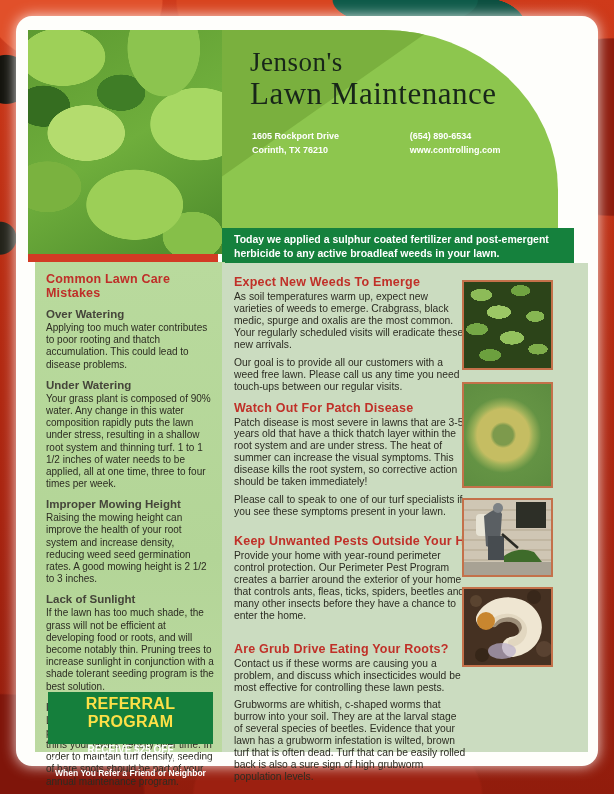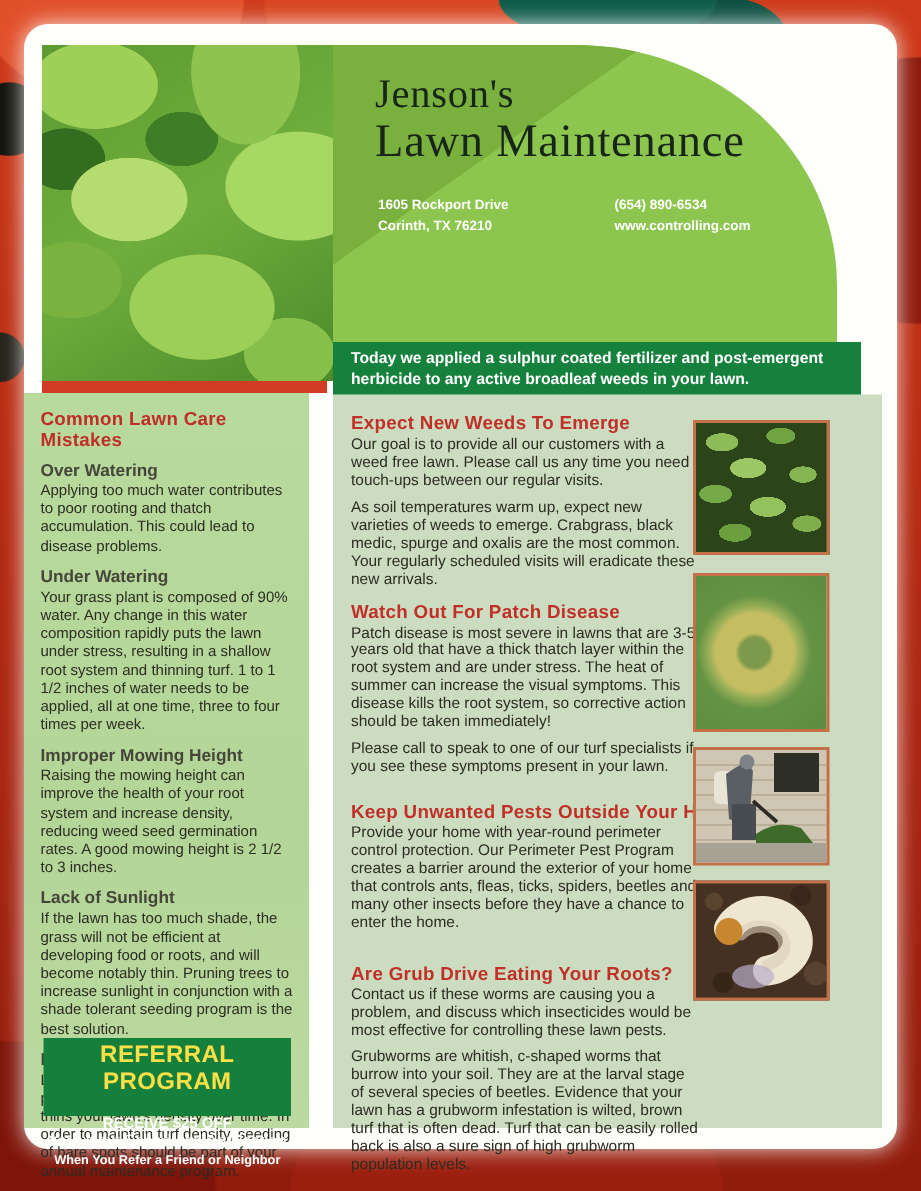--- a/index.html
+++ b/index.html
@@ -55,21 +55,21 @@
   .contact-left{width:150px;}
   .contact-right{width:140px;}
   .notice-banner{
     position:absolute;left:206px;top:212px;width:352px;height:37px;
     background:#15813d;color:#ffffff;font-size:10.5px;font-weight:bold;
     line-height:1.3;box-sizing:border-box;padding:5px 14px 0 12px;
   }
   
   .red-bar{position:absolute;left:12px;top:238px;width:190px;height:8px;background:#d23b24;}
   .left-col{
-    position:absolute;left:0;top:246px;width:190px;bottom:14px;
+    position:absolute;left:19px;top:246px;width:190px;bottom:14px;
     background:linear-gradient(180deg,#b9da9d 0%, #b3d597 60%, #bcd9a1 100%);
     box-sizing:border-box;padding:8px 10px 42px 11px;
   }
   .left-title{color:#bf2e28;font-size:12.5px;font-weight:bold;letter-spacing:.2px;margin:2px 0 4px 0;}
   .mistake h3{color:#45453a;font-size:11.5px;font-weight:bold;margin:8px 0 2px 0;}
   .mistake p{color:#2c2c22;font-size:10px;line-height:1.22;margin:0;}
   .referral{
     position:absolute;left:13px;right:12px;bottom:8px;height:52px;
     background:#157f3c;text-align:center;color:#ffffff;padding-top:3px;box-sizing:border-box;
   }
@@ -165,22 +165,22 @@
         <div class="r1">RECEIVE $25 OFF</div>
         <div class="r2">Your Next Scheduled Application</div>
         <div class="r3">When You Refer a Friend or Neighbor</div>
       </div>
     </div>
 
     <div class="right-col">
 
       <div class="r-section s1">
         <h2>Expect New Weeds To Emerge</h2>
+        <p>As soil temperatures warm up, expect new varieties of weeds to emerge.  Crabgrass, black medic, spurge and oxalis are the most common. Your regularly scheduled visits will eradicate these new arrivals.</p>
         <p>Our goal is to provide all our customers with a weed free lawn. Please call us any time you need touch-ups between our regular visits.</p>
-        <p>As soil temperatures warm up, expect new varieties of weeds to emerge.  Crabgrass, black medic, spurge and oxalis are the most common. Your regularly scheduled visits will eradicate these new arrivals.</p>
       </div>
 
       <div class="r-section s2">
         <h2>Watch Out For Patch Disease</h2>
         <p>Patch disease is most severe in lawns that are 3-5 years old that have a thick thatch layer within the root system and are under stress. The heat of summer can increase the visual symptoms. This disease kills the root system, so corrective action should be taken immediately!</p>
         <p>Please call to speak to one of our turf specialists if you see these symptoms present in your lawn.</p>
       </div>
 
       <div class="r-section s3">
         <h2>Keep Unwanted Pests Outside Your Home</h2>

